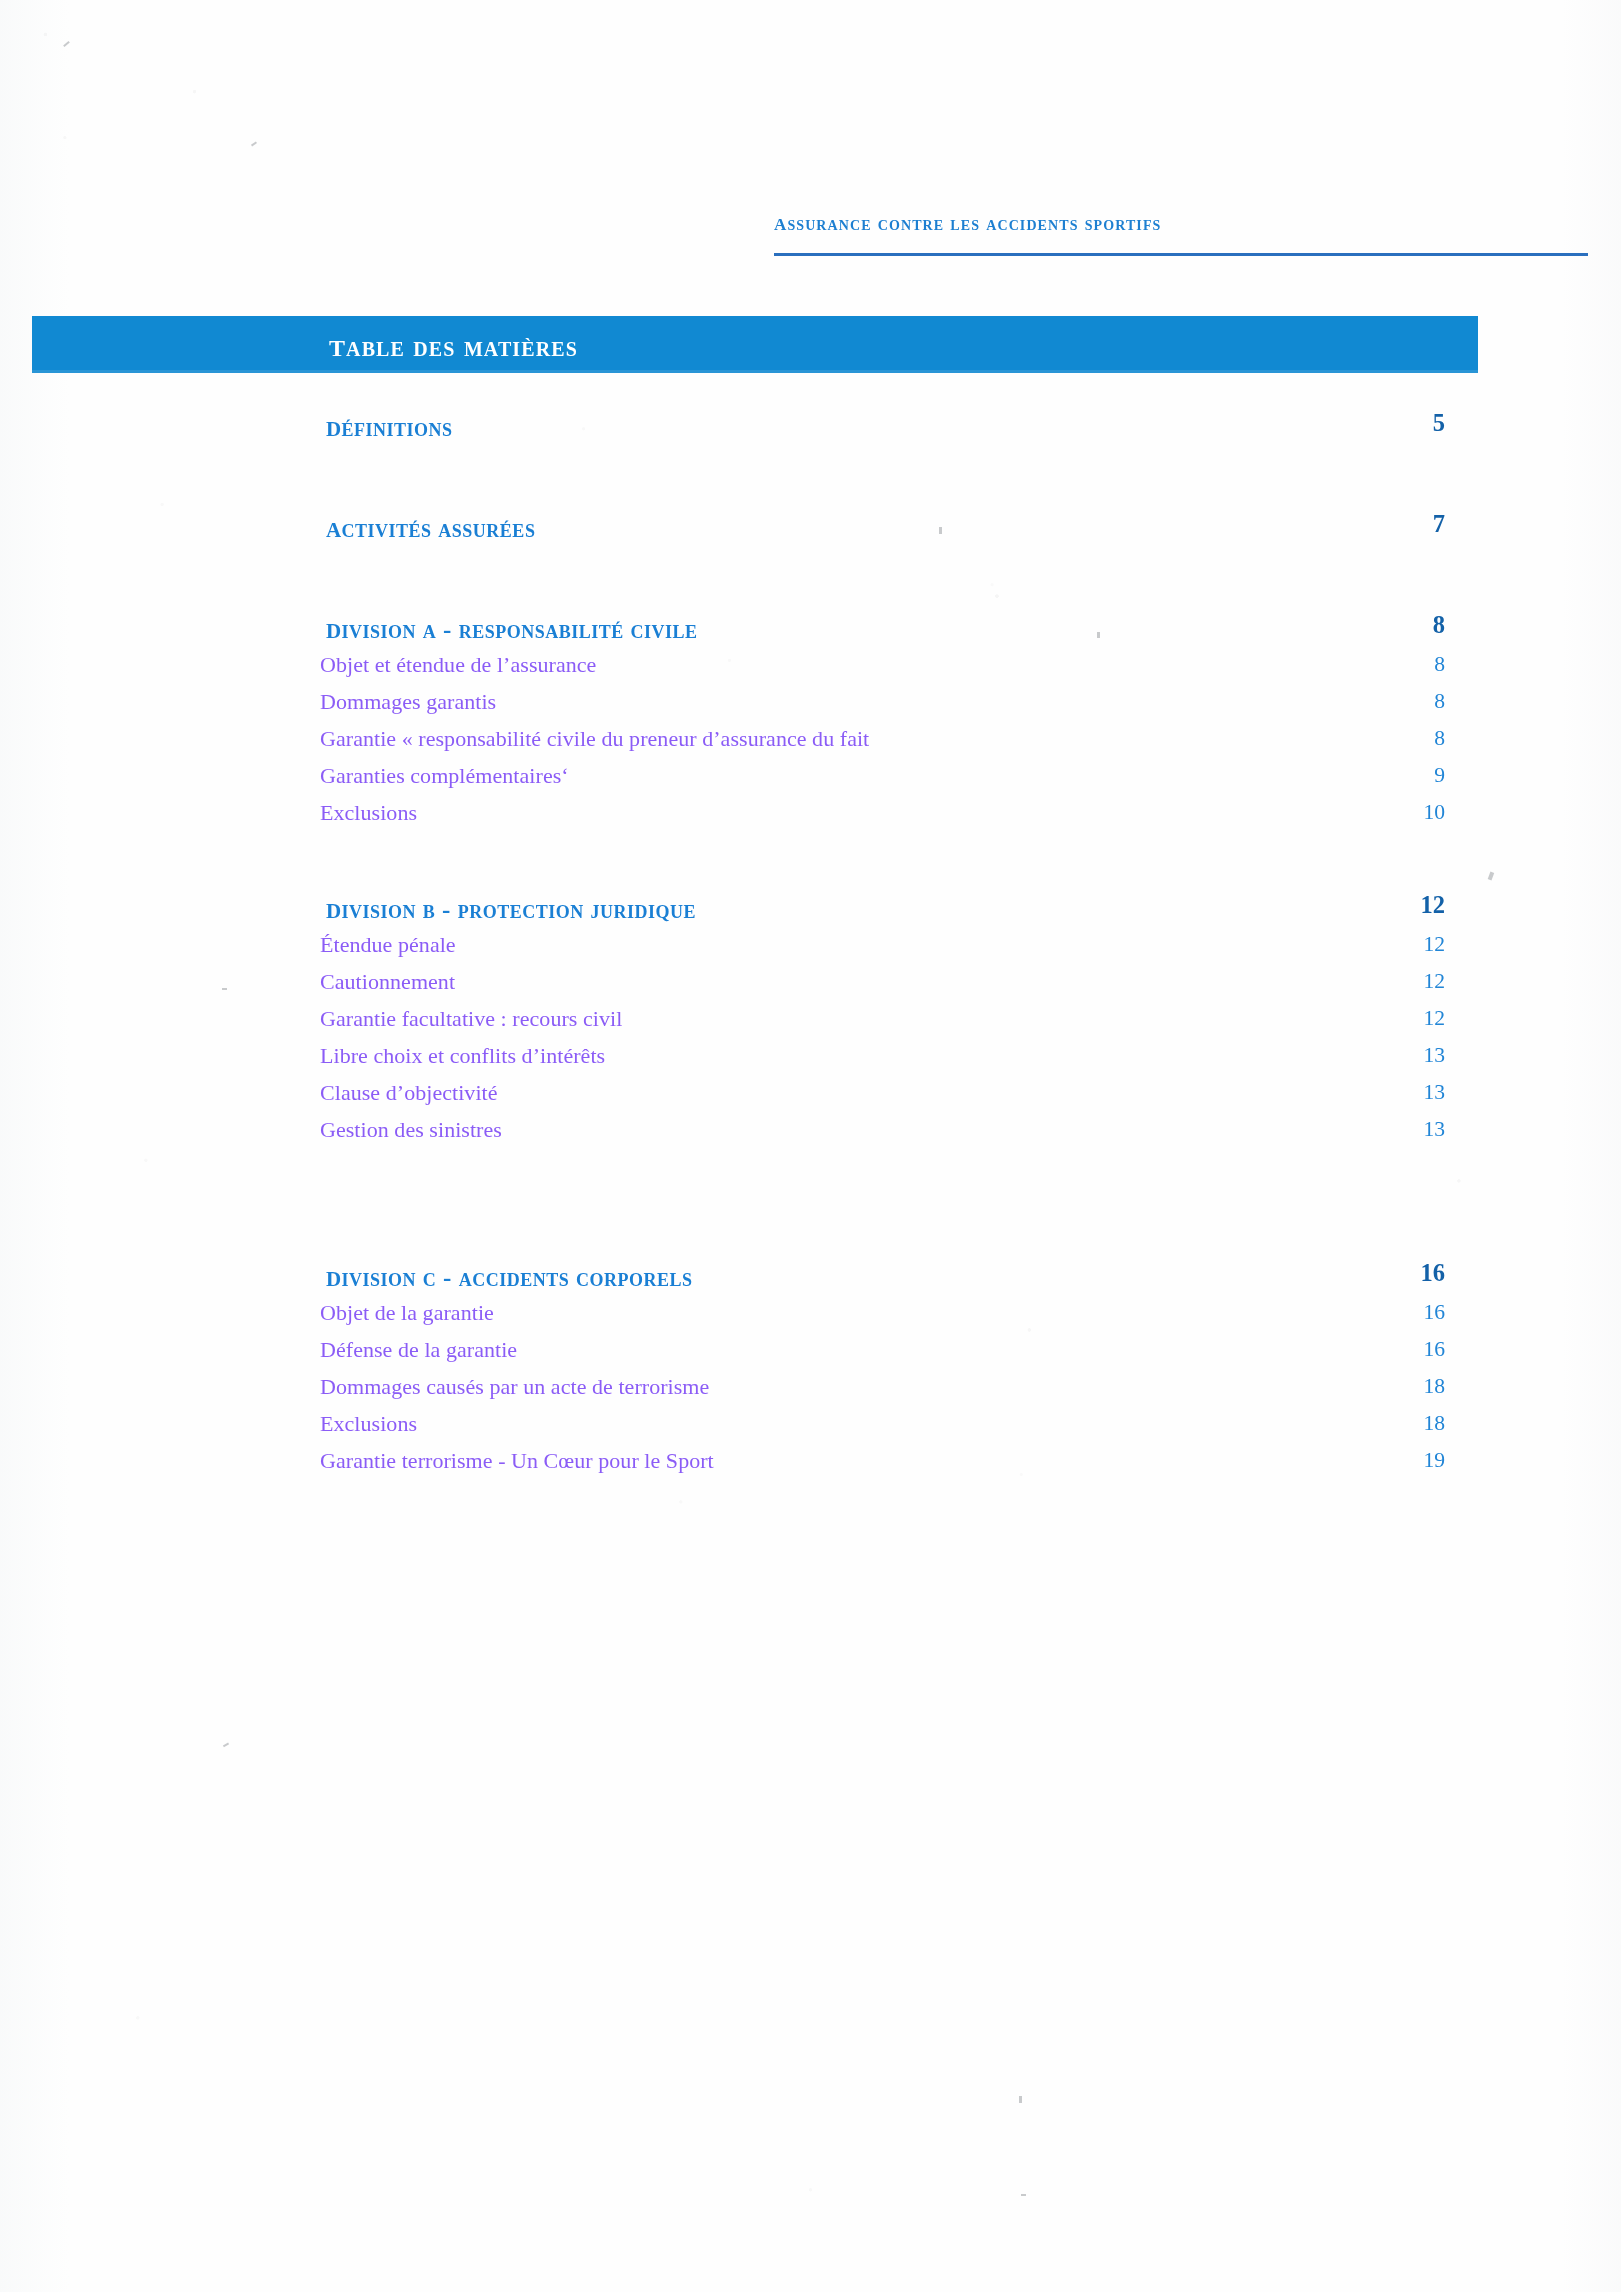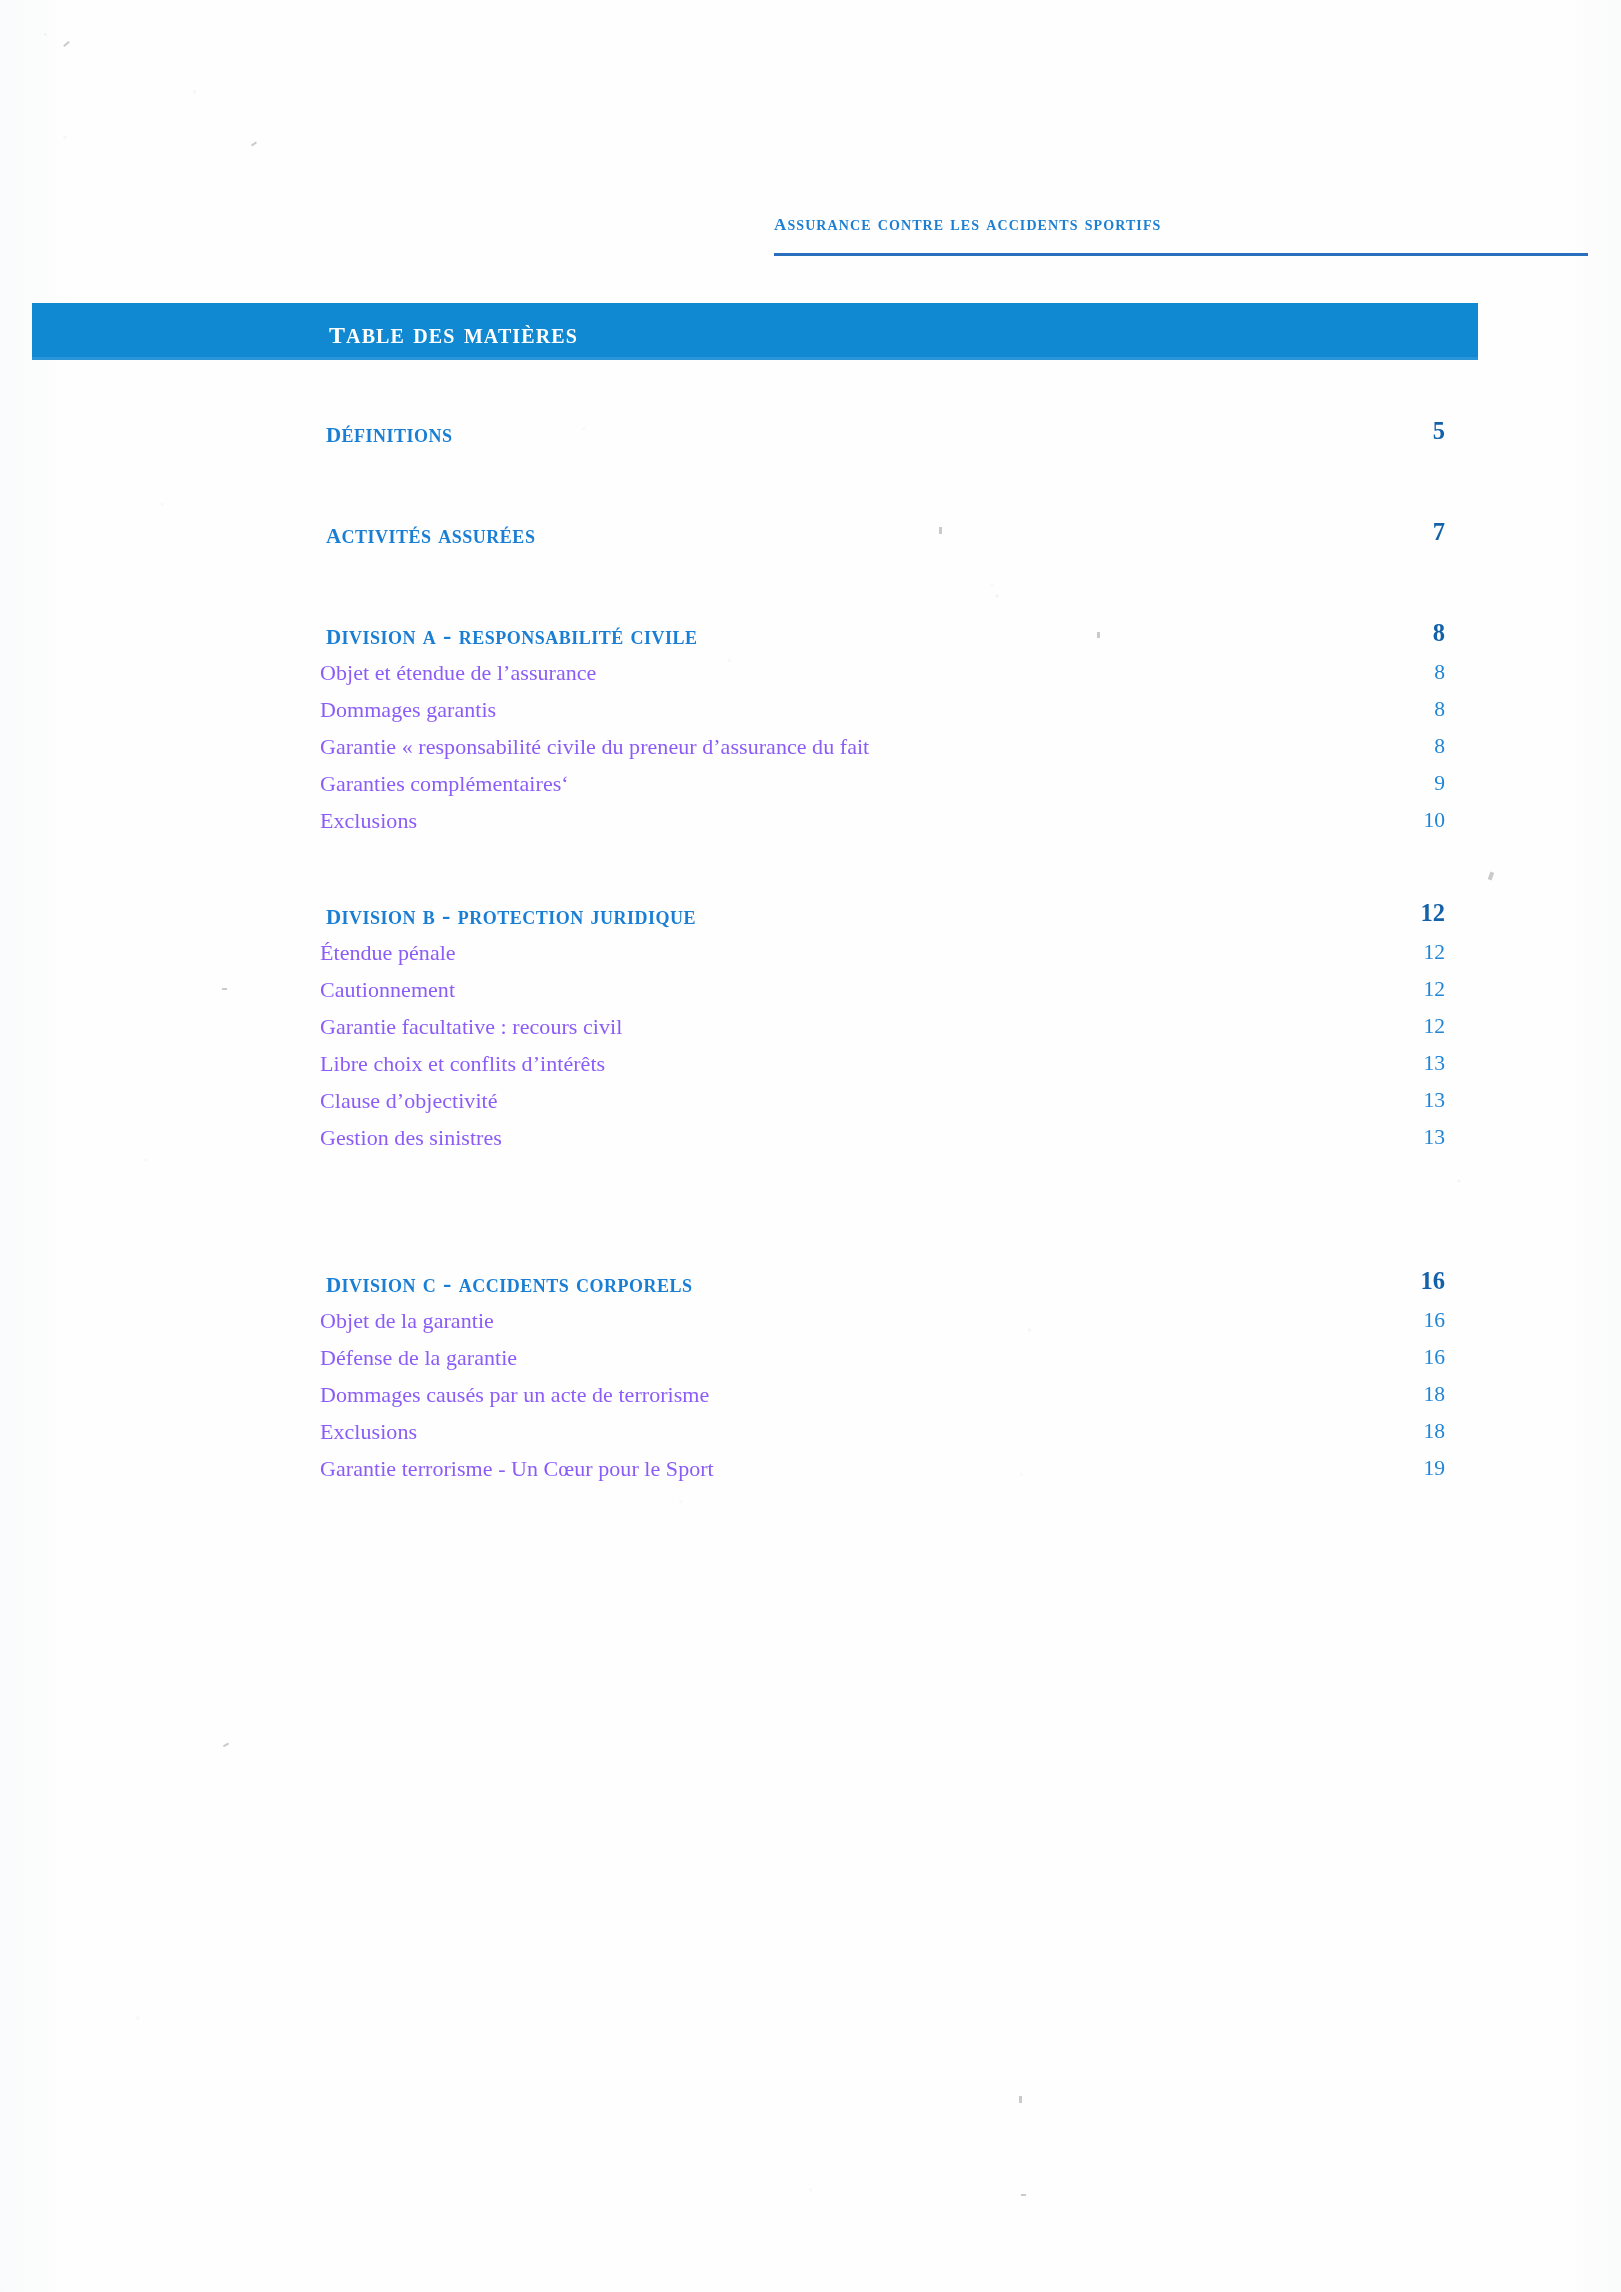--- a/index.html
+++ b/index.html
@@ -69,21 +69,21 @@
     top: 253px;
     width: 814px;
     height: 2.9px;
     background: #2a6fbe;
   }
 
   
   .title-band {
     position: absolute;
     left: 32px;
-    top: 303px;
+    top: 316px;
     width: 1446px;
     height: 57px;
     background: #1189d2;
     box-shadow: inset 0 -2.9px 0 rgba(255,255,255,0.10);
   }
   .title-band .band-title {
     position: absolute;
     left: 297px;
     top: 50%;
     transform: translateY(-50%);
@@ -103,21 +103,21 @@
     position: absolute;
     left: 320px;
     top: 402px;
     width: 1125px;
   }
   .toc-group { margin: 0; }
 
   .toc-row {
     position: relative;
     display: flex;
-    align-items: center;
+    align-items: flex-start;
     justify-content: space-between;
     white-space: nowrap;
   }
 
   .toc-row .label { flex: 0 1 auto; }
   .toc-row .pageno {
     flex: 0 0 auto;
     text-align: right;
     width: 59px;
   }

